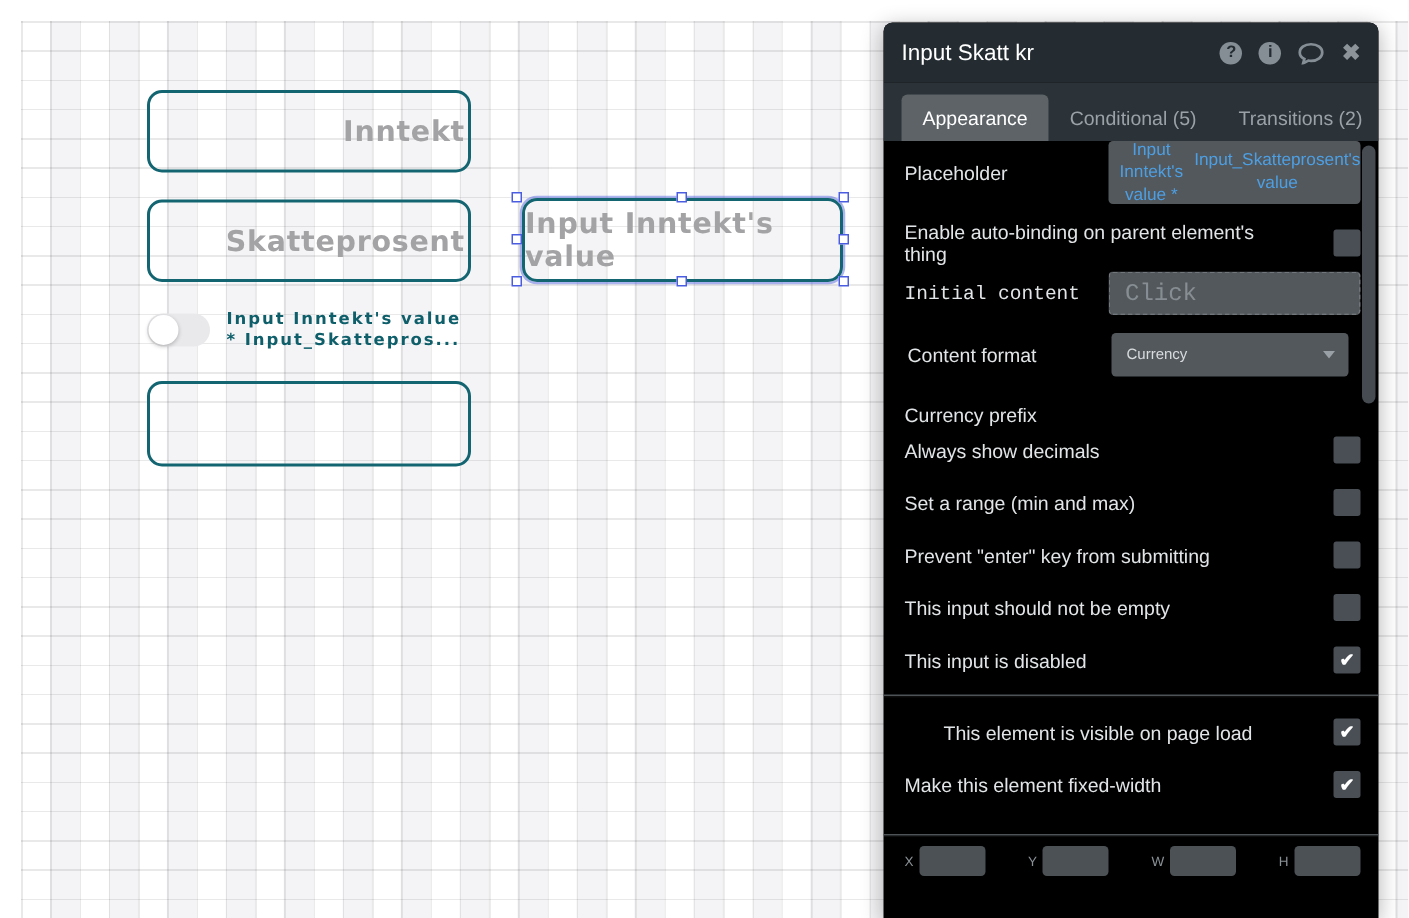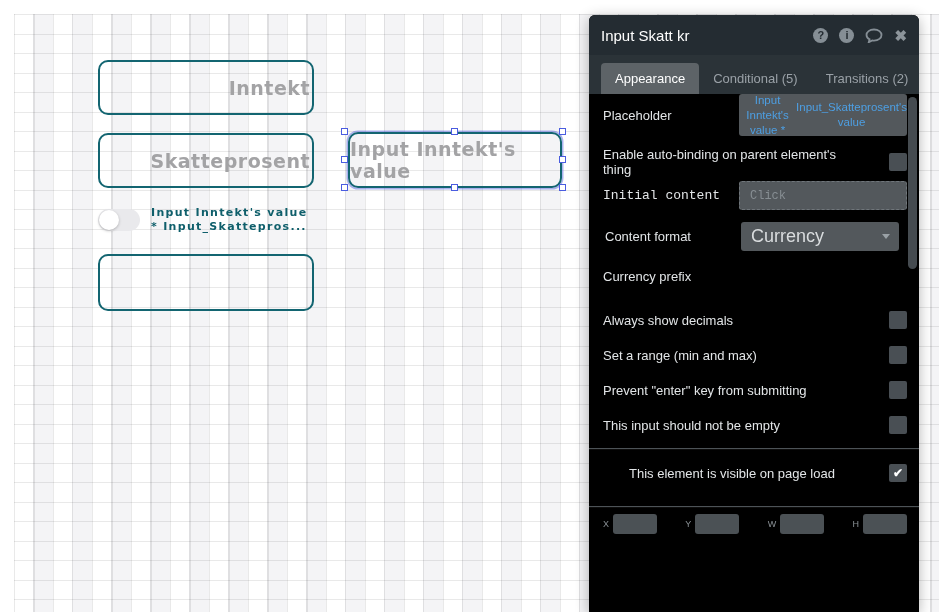--- a/index.html
+++ b/index.html
@@ -70,33 +70,33 @@
     padding:8px 14px; font-size:13px; color:#9aa1a7; cursor:pointer; white-space:nowrap;
   }
   .tab.active { background:#5d6367; color:#fff; border-radius:4px 4px 0 0; }
 
   .panel-body { position:relative; height:518px; color:#e2e5e7; font-size:13px; }
   .row { display:flex; align-items:center; padding:0 12px 0 14px; }
   .row .lbl { flex:1; }
   .lbl-fixed { width:136px; flex:none !important; }
 
   .field {
-    width:168px; background:#53585c; border-radius:3px; color:#d9dcde; font-size:12px;
+    width:168px; background:#53585c; border-radius:3px; color:#d9dcde; font-size:16px;
   }
   .field-placeholder {
     height:42px; display:flex; flex-direction:row; align-items:center; justify-content:center;
     color:#4d9fe3; font-size:11.5px; line-height:15px; text-align:center; cursor:pointer;
   }
   .field-initial {
     height:29px; display:flex; align-items:center; padding-left:10px;
     border:1px dashed #70767b; color:#878e93; cursor:text;
   }
   .dropdown {
     position:relative; height:29px; background:#53585c; border-radius:3px;
-    display:flex; align-items:center; color:#d9dcde; font-size:18px; cursor:pointer;
+    display:flex; align-items:center; color:#d9dcde; font-size:10px; cursor:pointer;
   }
   .dd-format { width:158px; padding-left:10px; }
   .dd-prefix { width:85px; justify-content:center; gap:14px; }
   .caret {
     width:0; height:0; border-left:4px solid transparent; border-right:4px solid transparent;
     border-top:5px solid #9aa1a6;
   }
   .dd-format .caret { position:absolute; right:9px; top:12px; }
 
   .cb {
@@ -116,21 +116,21 @@
     position:absolute; right:2px; top:3px; width:9px; height:172px;
     background:#454b50; border-radius:5px; cursor:grab;
   }
 
   
   .row-placeholder { height:42px; }
   .row-auto        { margin-top:17px; height:18px;gap:41px; }
   .row-initial     { margin-top:10px; height:29px;font-family:Liberation Mono, monospace; }
   .row-format      { margin-top:12px; height:29px;padding-left:16px; }
   .row-prefix      { margin-top:11px; height:29px; }
-  .row-cb-first    { margin-top:20px; height:18px;align-items:center; }
+  .row-cb-first    { margin-top:0; height:18px;align-items:center; }
   .row-cb          { margin-top:17px; height:18px; }
   .row-cb-g2a      { margin-top:15px; height:18px;padding-left:40px; }
   .div-1           { margin-top:14px; }
   .div-2           { margin-top:24px; }
   .row-pos         { margin-top:7px; height:20px; }
 </style>
 </head>
 <body>
 
 <div class="stage">
@@ -228,27 +228,35 @@
         <span class="cb"></span>
       </div>
       <div class="row row-cb">
         <span class="lbl">Prevent "enter" key from submitting</span>
         <span class="cb"></span>
       </div>
       <div class="row row-cb">
         <span class="lbl">This input should not be empty</span>
         <span class="cb"></span>
       </div>
+      <div class="row row-cb">
+        <span class="lbl">This input is disabled</span>
+        <span class="cb checked"></span>
+      </div>
 
       <div class="divider div-1"></div>
 
       <div class="row row-cb-g2a">
         <span class="lbl">This element is visible on page load</span>
         <span class="cb checked"></span>
       </div>
+      <div class="row row-cb">
+        <span class="lbl">Make this element fixed-width</span>
+        <span class="cb checked"></span>
+      </div>
 
       <div class="divider div-2"></div>
 
       <div class="pos-row row-pos">
         <span class="pos-group">
           <span class="pos-lbl">X</span>
           <span class="pos-box"></span>
         </span>
         <span class="pos-group">
           <span class="pos-lbl">Y</span>

